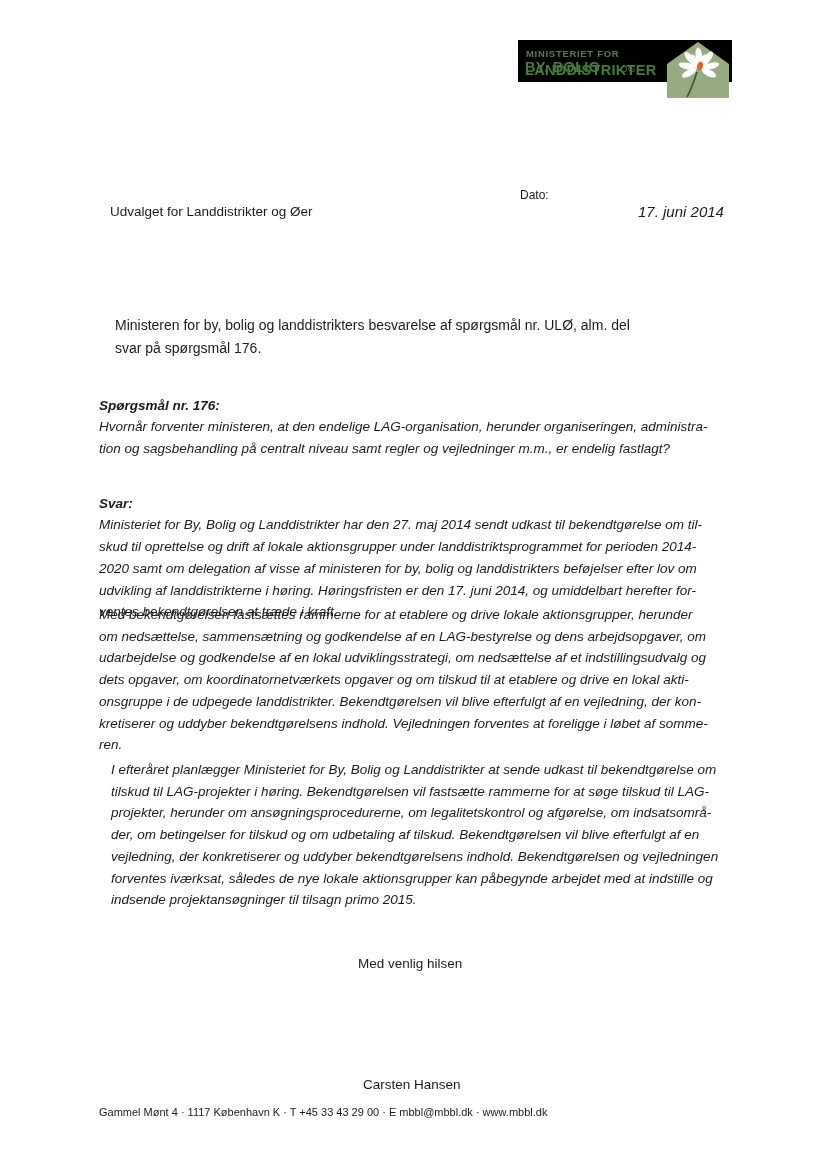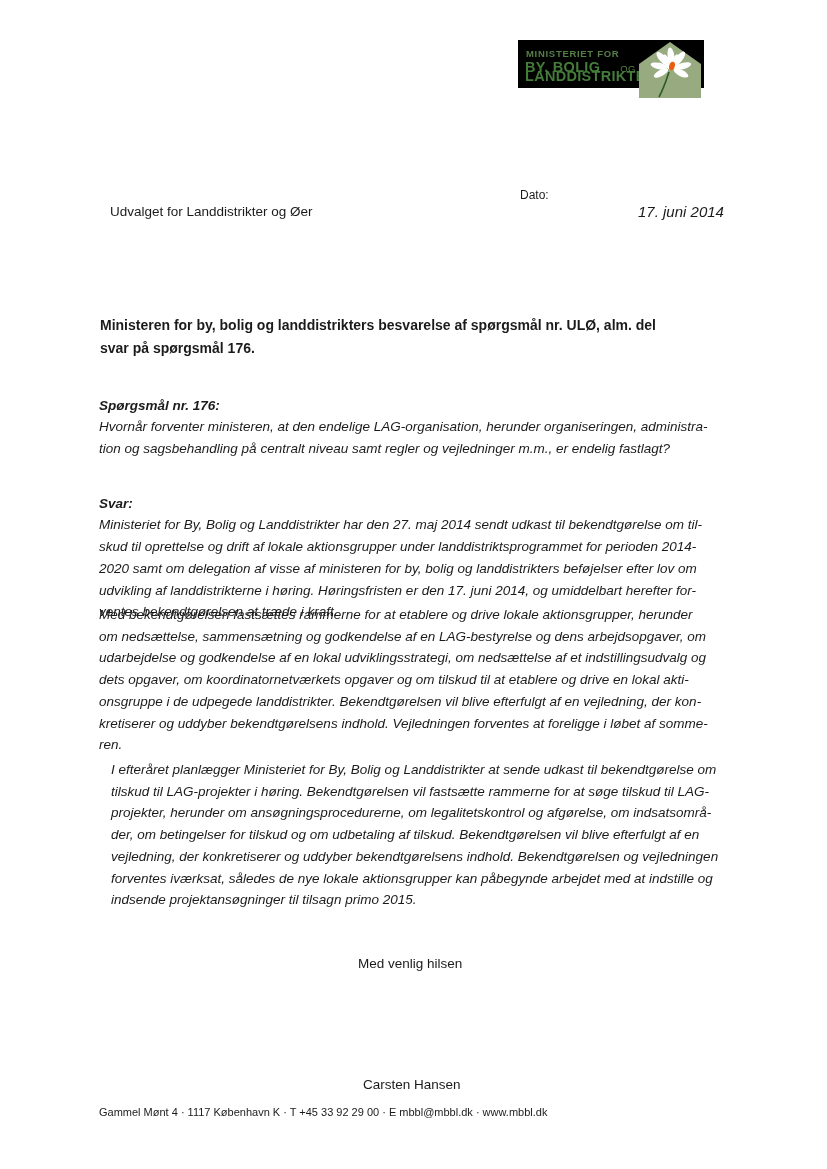--- a/index.html
+++ b/index.html
@@ -11,22 +11,23 @@
     font-family: "Liberation Sans", "DejaVu Sans", sans-serif;
     color: #1b1b1b;
     overflow: hidden;
     margin: 0 auto;
   }
 
   
   .logo {
     position: absolute;
     left: 518px; top: 40px;
-    width: 186px; height: 48px;
+    width: 186px; height: 42px;
     background: #000000;
+    padding-left: 28px;
   }
   .logo-line1 {
     position: absolute; left: 8px; top: 8px;
     font-size: 9.5px; font-weight: bold; letter-spacing: 0.7px;
     color: #567f48; white-space: nowrap;
   }
   .logo-line2 {
     position: absolute; left: 7px; top: 19px;
     display: flex; align-items: baseline; gap: 20px;
     color: #447c39; white-space: nowrap;
@@ -55,22 +56,22 @@
   }
 
   
   .textblock {
     position: absolute; left: 99px; width: 618px;
     font-size: 13.5px; line-height: 21.7px;
     white-space: pre-line;
     font-style: italic;
   }
   .doc-title {
-    position: absolute; left: 100px; top: 314px; width: 620px;
-    font-size: 14px; font-weight: bold; line-height: 22.5px;
+    position: absolute; left: 115px; top: 314px; width: 620px;
+    font-size: 14px; font-weight: normal; line-height: 22.5px;
     white-space: pre-line;
   }
   .block-label { font-weight: bold; }
   .q-block   { top: 373px; }
   .a-block   { top: 471px; }
   .p2-block  { top: 604px; }
   .p3-block  { top: 759px; margin-left: 12px; }
 
   
   .closing {
@@ -152,15 +153,15 @@
 tilskud til LAG-projekter i høring. Bekendtgørelsen vil fastsætte rammerne for at søge tilskud til LAG-
 projekter, herunder om ansøgningsprocedurerne, om legalitetskontrol og afgørelse, om indsatsområ-
 der, om betingelser for tilskud og om udbetaling af tilskud. Bekendtgørelsen vil blive efterfulgt af en
 vejledning, der konkretiserer og uddyber bekendtgørelsens indhold. Bekendtgørelsen og vejledningen
 forventes iværksat, således de nye lokale aktionsgrupper kan påbegynde arbejdet med at indstille og
 indsende projektansøgninger til tilsagn primo 2015.</div>
 
   <div class="closing">Med venlig hilsen</div>
   <div class="sig-name">Carsten Hansen</div>
 
-  <div class="footer">Gammel Mønt 4 · 1117 København K · T +45 33 92 29 00 · E mbbl@mbbl.dk · www.mbbl.dk</div>
+  <div class="footer">Gammel Mønt 4 · 1117 København K · T +45 33 43 29 00 · E mbbl@mbbl.dk · www.mbbl.dk</div>
 
 </div>
 
 </body></html>

